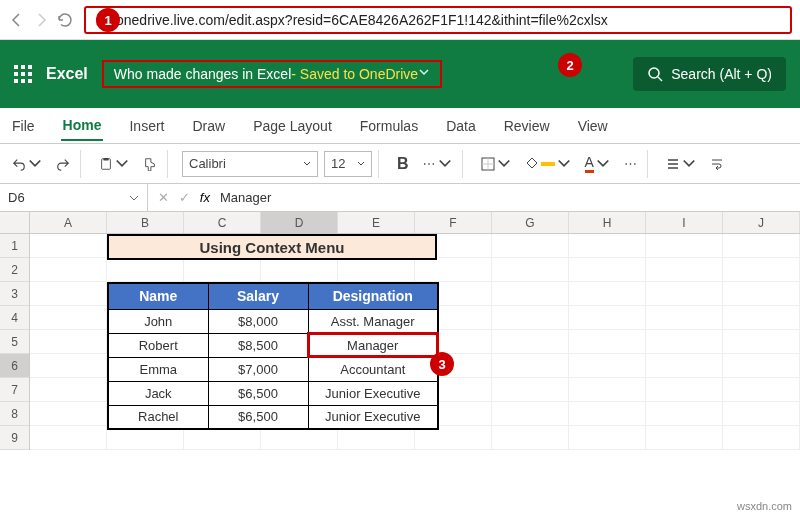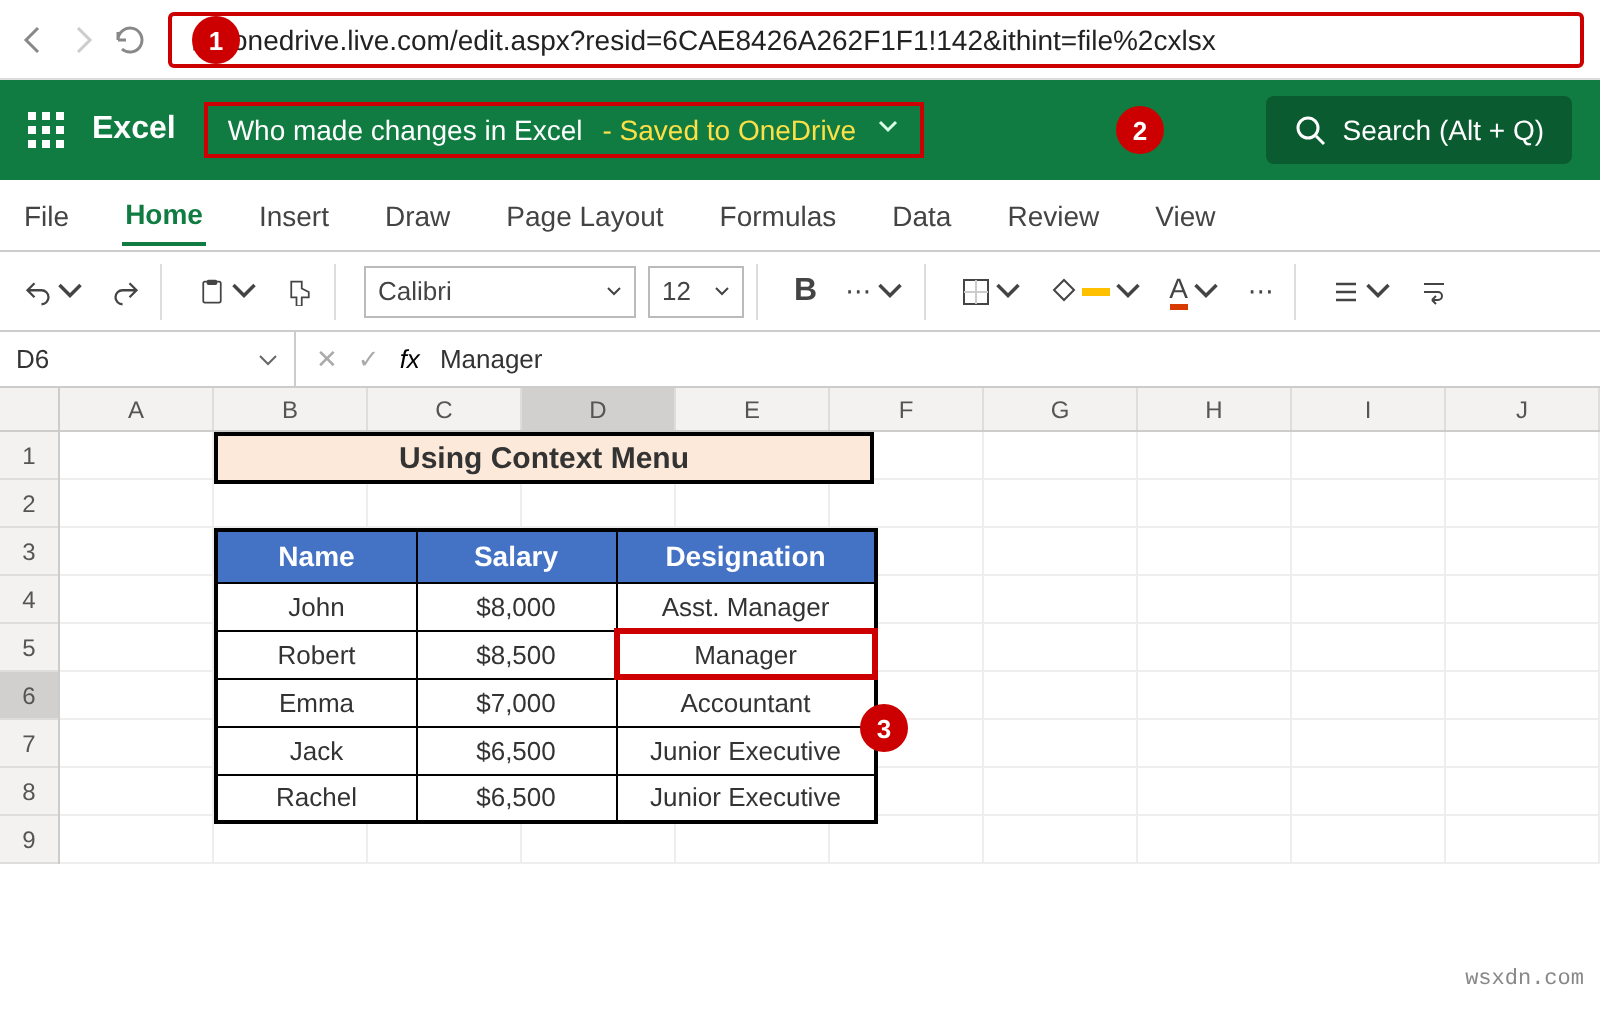--- a/index.html
+++ b/index.html
@@ -8,25 +8,25 @@
 
 .browser-bar { height: 40px; display: flex; align-items: center; padding: 0 8px; gap: 10px; border-bottom: 1px solid #ddd; background: #fff; }
 .nav-btns { display: flex; gap: 6px; align-items: center; }
 .nav-btn { width: 18px; height: 18px; display:flex; align-items:center; justify-content:center; color:#888; }
 .nav-btn svg { width:16px; height:16px; }
 .url-box { flex: 1; height: 28px; border: 2px solid #c00; border-radius: 3px; display: flex; align-items: center; padding: 0 8px; gap: 8px; position: relative; }
 .lock-icon { width:14px; height:14px; color:#555; }
 .url-text { flex:1; font-size: 14px; color:#222; white-space:nowrap; overflow:hidden; }
 
 
-.green-bar { height: 50px; background: #107c41; display: flex; align-items: center; padding: 0 14px; color: #fff; gap: 14px; }
+.green-bar { height: 68px; background: #107c41; display: flex; align-items: center; padding: 0 14px; color: #fff; gap: 14px; }
 .waffle { width:18px; height:18px; display:grid; grid-template-columns:repeat(3,4px); grid-template-rows:repeat(3,4px); gap:3px; }
 .waffle span { background:#fff; }
 .brand { font-weight:600; font-size:16px; }
-.doc-title-box { border:2px solid #c00; padding:4px 10px; display:flex; align-items:flex-start; gap:10px; font-size:14px; }
+.doc-title-box { border:2px solid #c00; padding:4px 10px; display:flex; align-items:flex-start; gap:0; font-size:14px; }
 .doc-title-box .saved { color:#fde047; }
 .doc-title-box svg { width:12px; height:12px; }
 .search-btn { margin-left:auto; background:#0a5c30; border-radius:4px; height:34px; padding:16px 14px; display:flex; align-items:center; gap:8px; font-size:14px; }
 .search-btn svg { width:16px; height:16px; }
 
 
 .tabs { height: 36px; display:flex; align-items:center; padding:0 10px; gap:24px; font-size:14px; color:#444; border-bottom:1px solid #ccc; }
 .tab { padding:6px 2px; cursor:pointer; }
 .tab.active { border-bottom:2px solid #107c41; color:#107c41; font-weight:600; }
 
@@ -73,21 +73,21 @@
 .data-table th:nth-child(1){width:100px;} .data-table th:nth-child(2){width:100px;} .data-table th:nth-child(3){width:130px;}
 .data-table td { height:24px; border:1px solid #000; text-align:center; font-size:13px; background:#fff;}
 .sel-cell { outline:3px solid #c00; outline-offset:-2px; position:relative; }
 
 
 .callout { position:absolute; width:24px; height:24px; border-radius:50%; background:#c00; color:#fff; font-weight:700; display:flex; align-items:center; justify-content:center; font-size:13px; }
 .callout.c1 { top:8px; left:96px; }
 .callout.c2 { top:53px; left:558px; }
 .callout.c3 { top:352px; left:430px; }
 
-.watermark { position:absolute; right:8px; bottom:20px; font-size:11px; color:#888;font-family:Liberation Mono, monospace; }
+.watermark { position:absolute; right:8px; bottom:4px; font-size:11px; color:#888; }
 </style>
 </head>
 <body>
 
 <div class="browser-bar">
   <div class="nav-btns">
     <div class="nav-btn">
         <svg viewBox="0 0 16 16">
           <path d="M10 2L4 8l6 6" fill="none" stroke="#888" stroke-width="1.5"></path>
         </svg>

